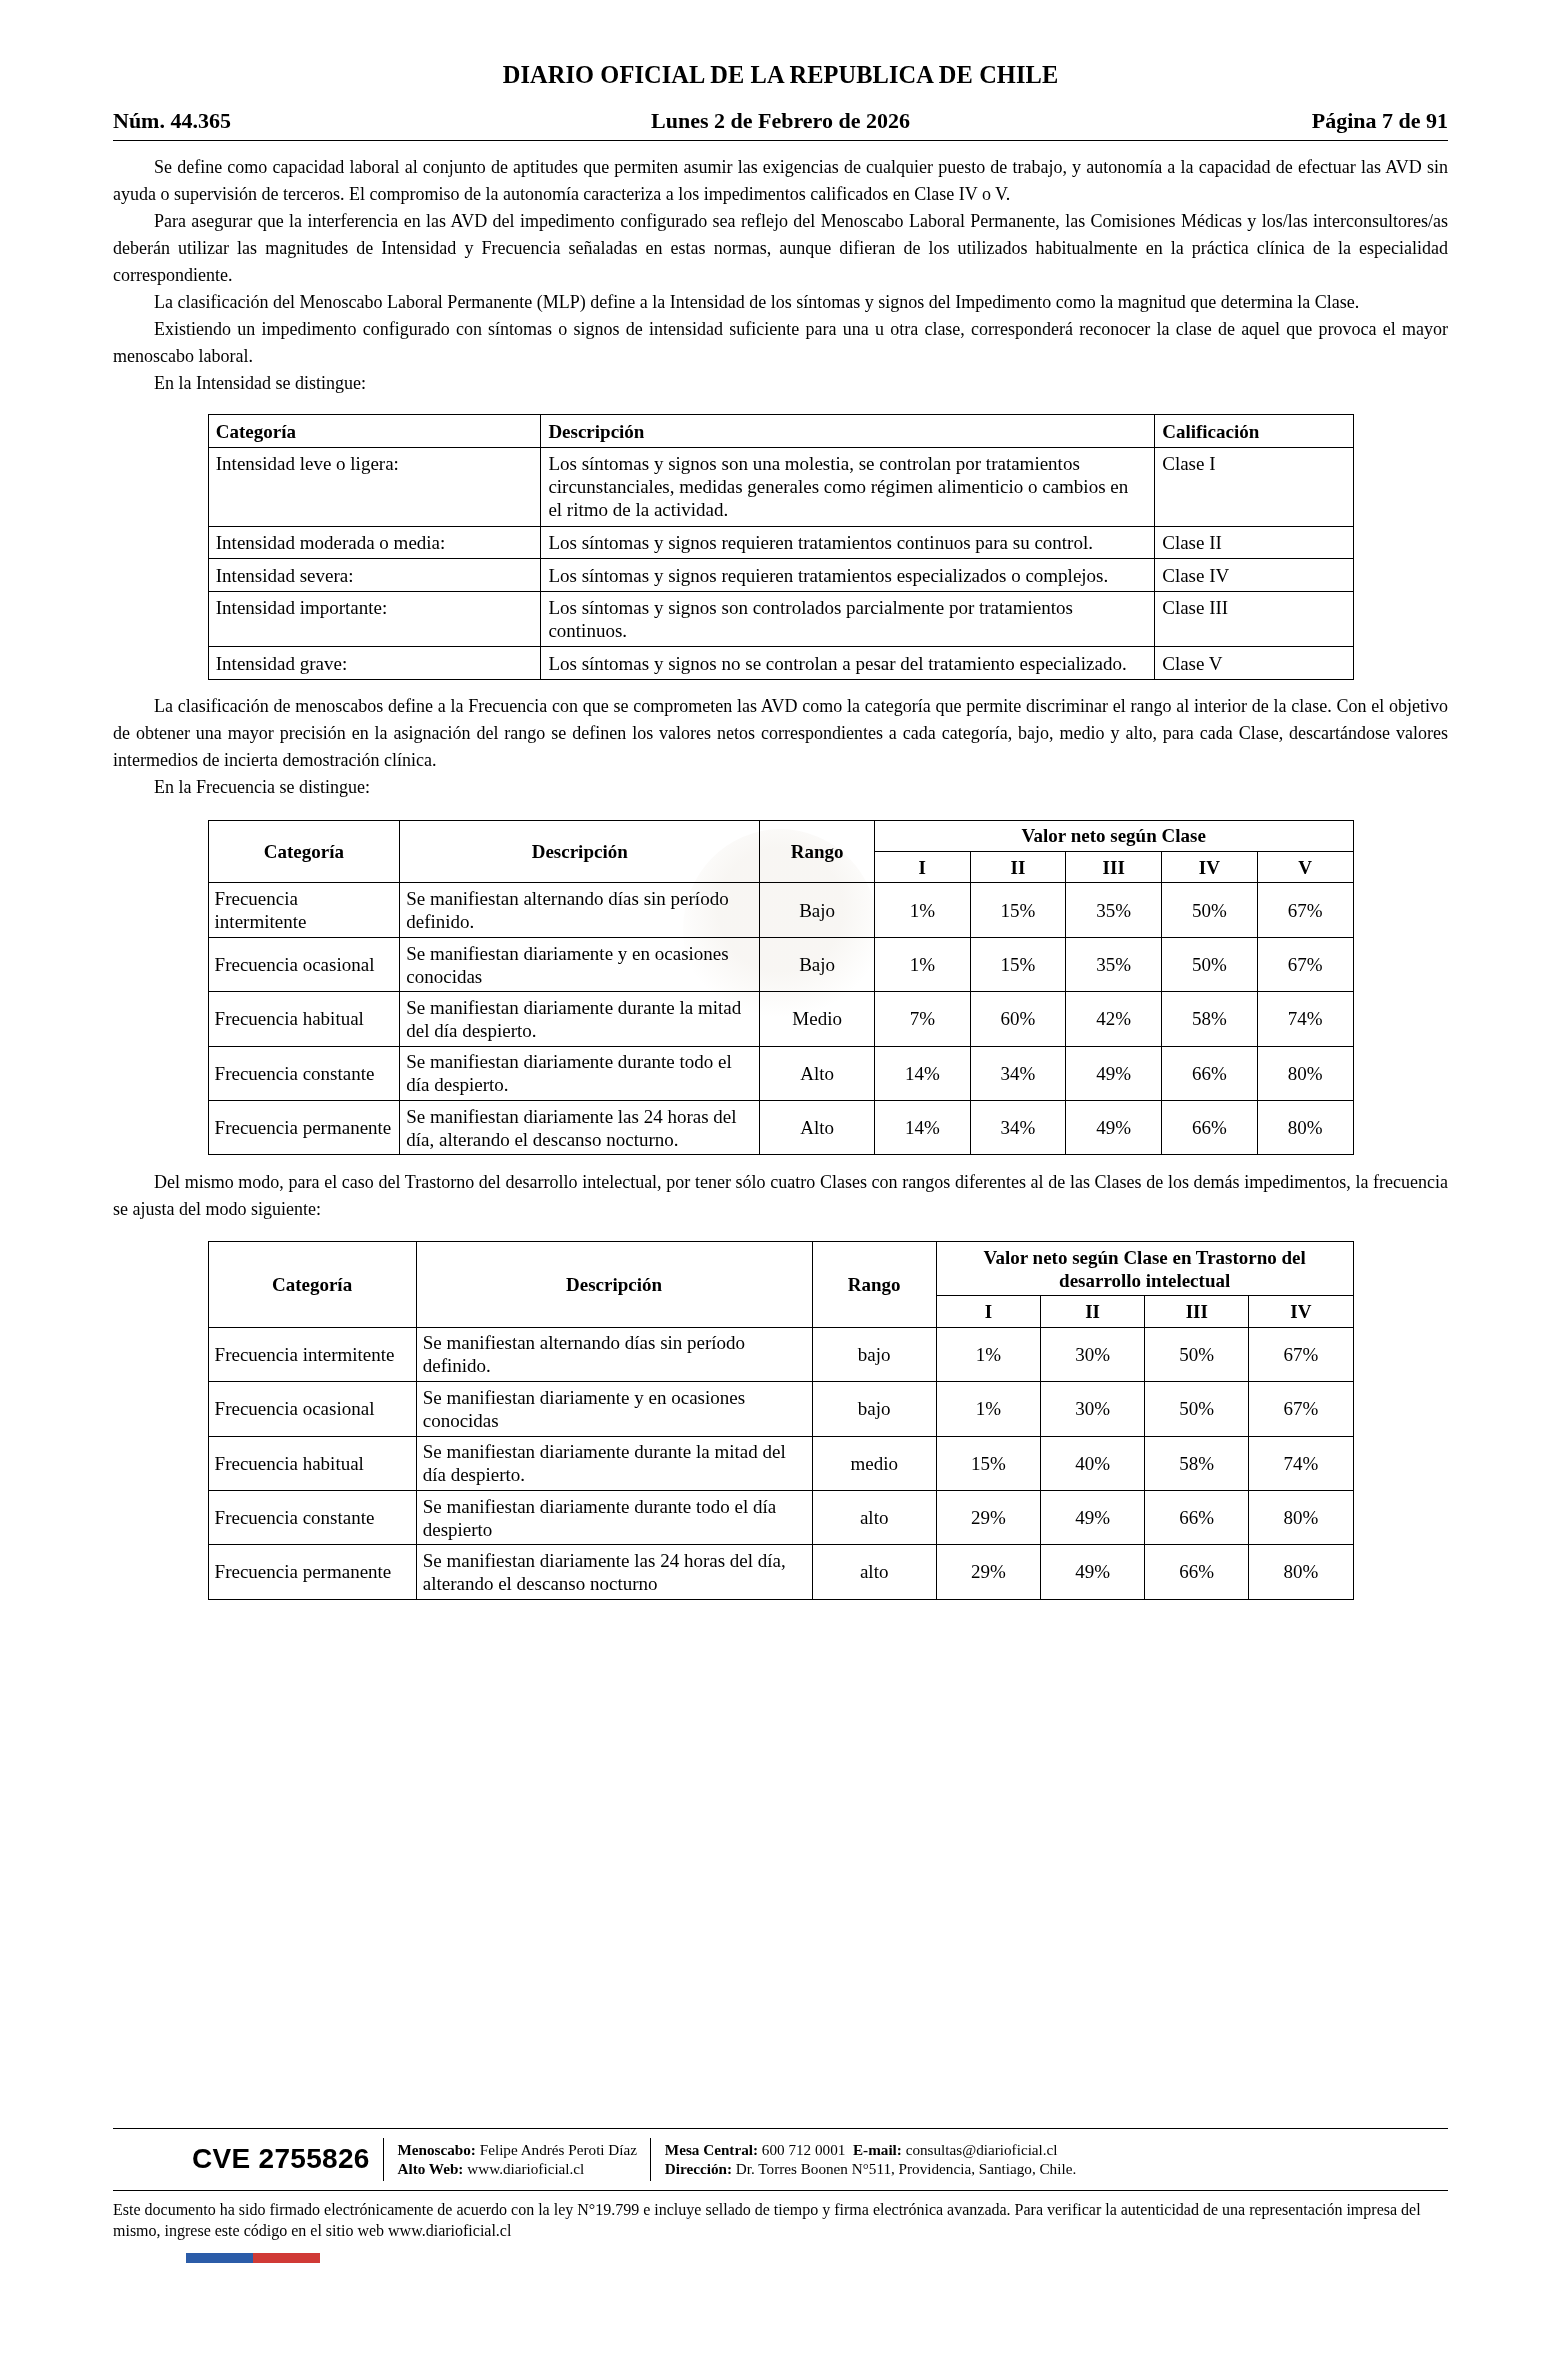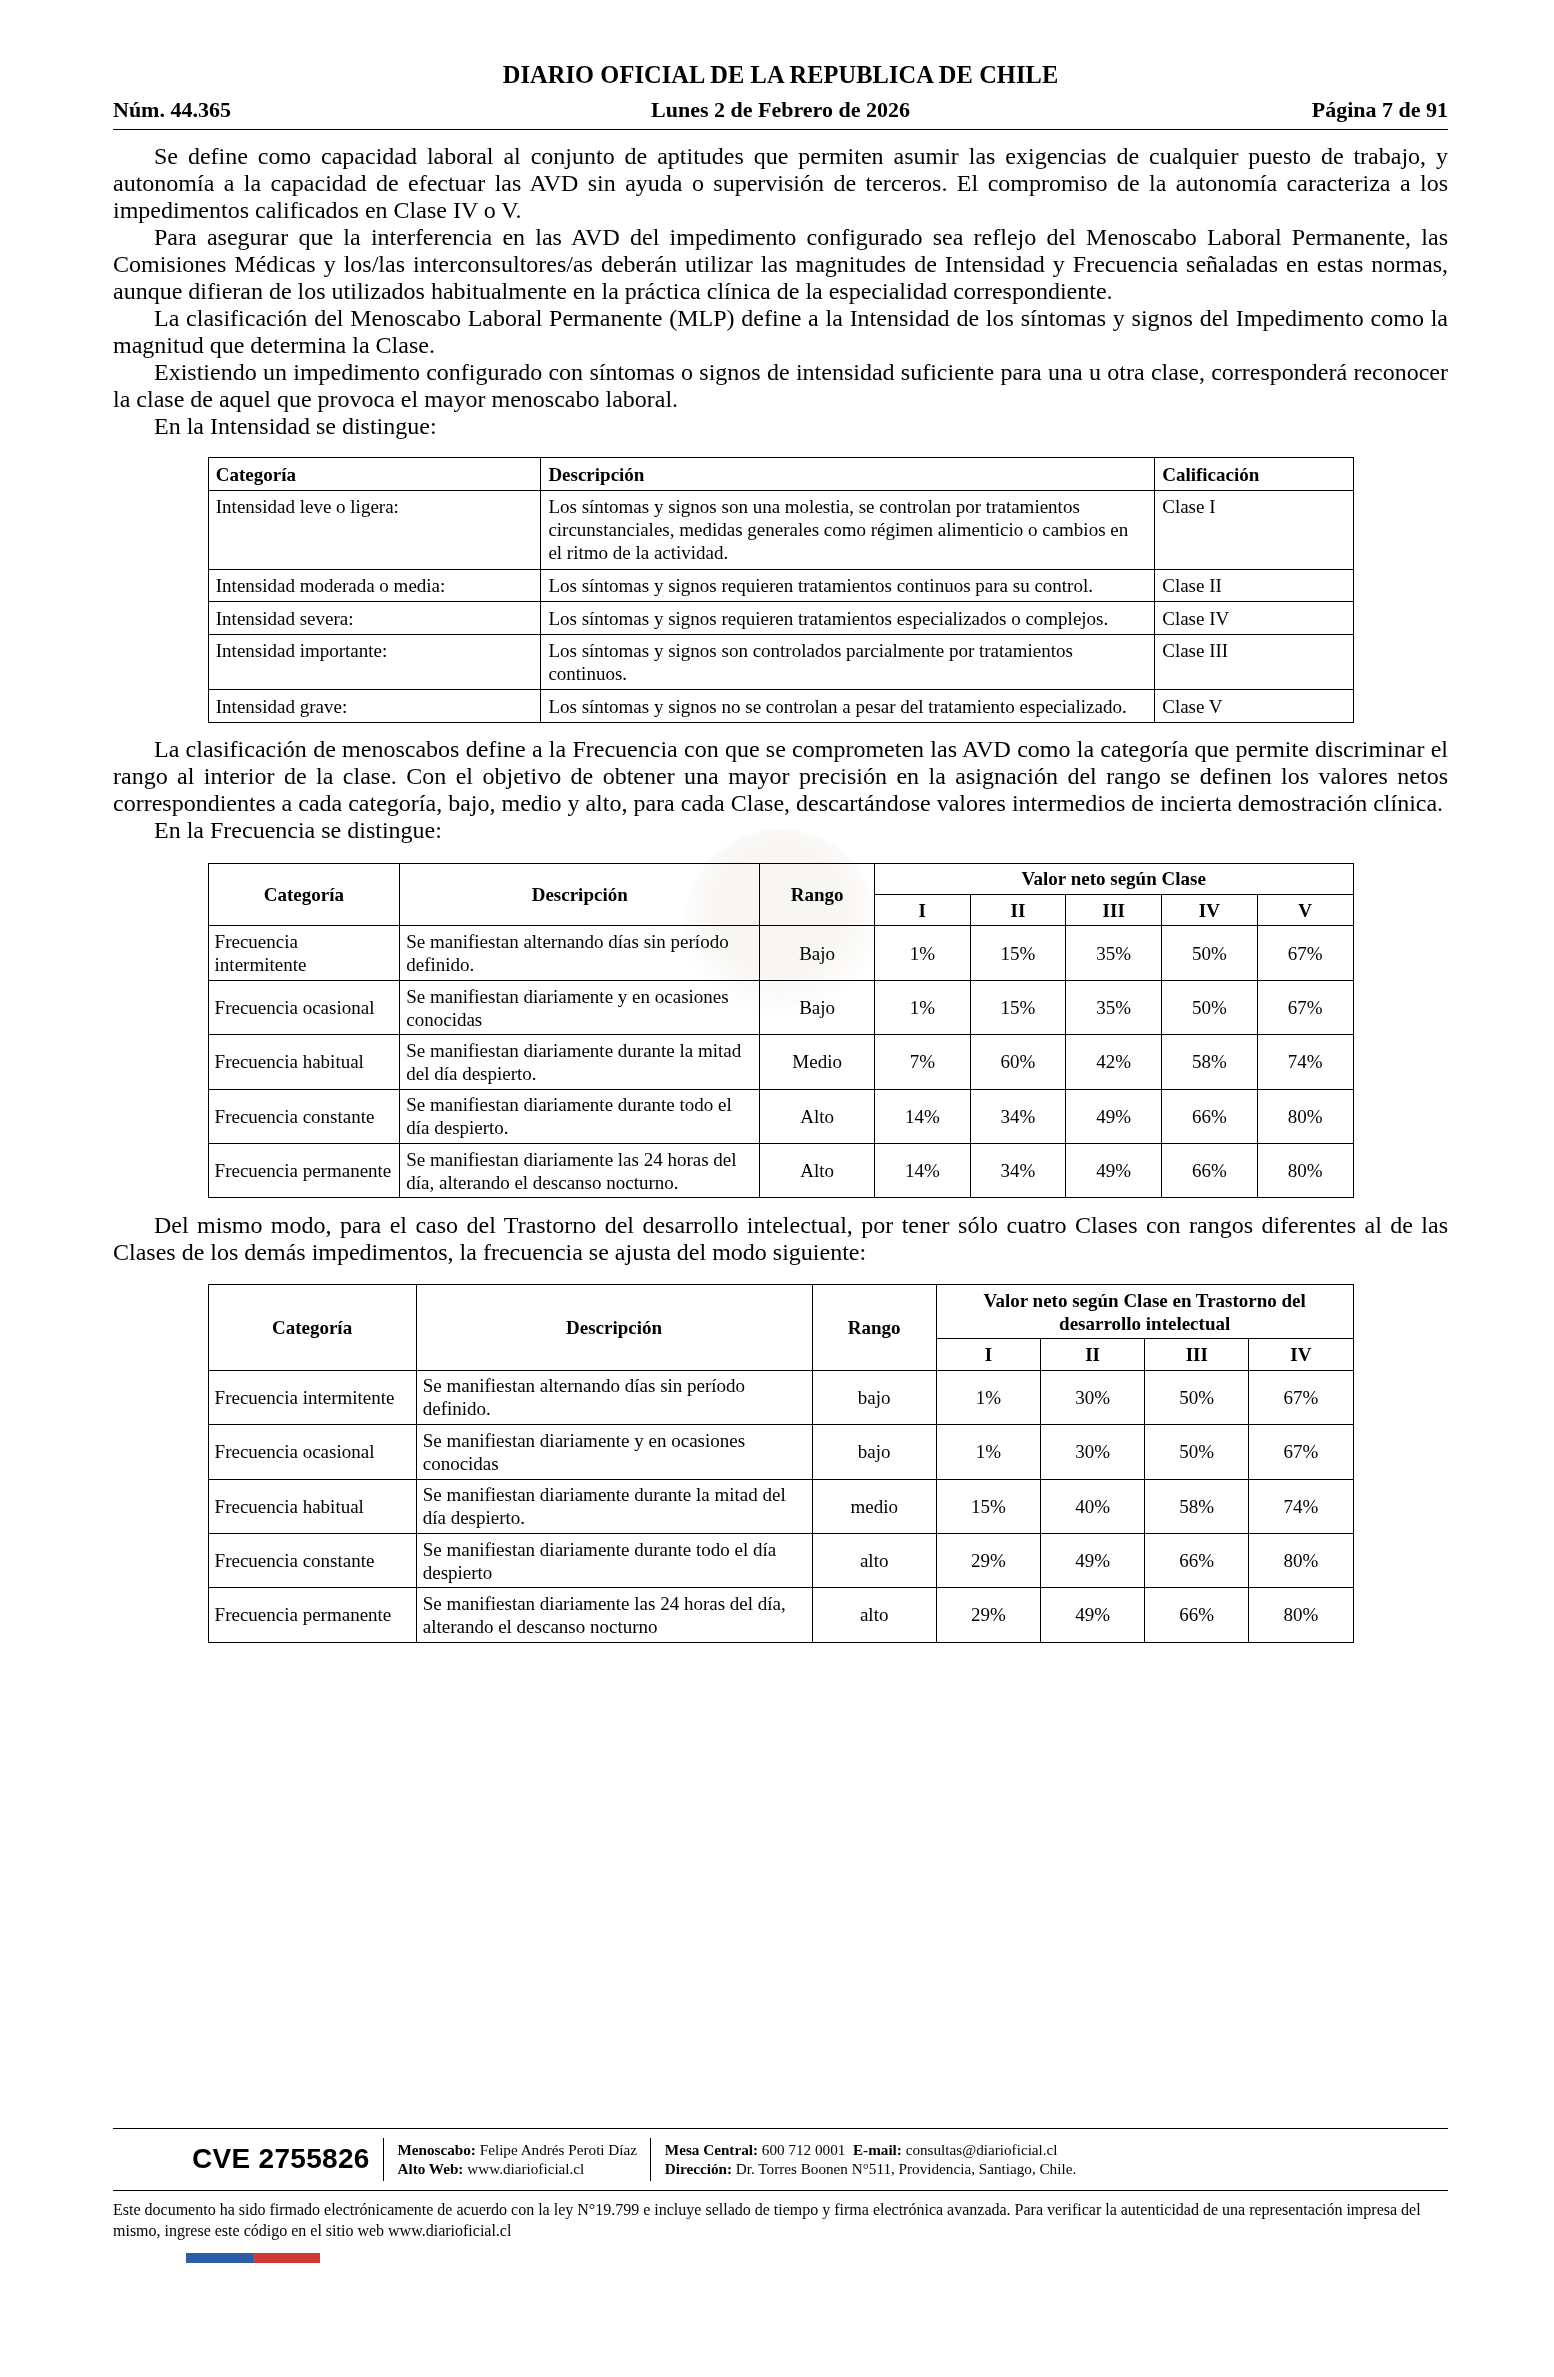--- a/index.html
+++ b/index.html
@@ -37,21 +37,21 @@
   .header-line-1 {
     text-align: center;
     font-weight: bold;
     font-size: 24.4px;
     letter-spacing: 0.1px;
   }
   .header-row-2 {
     display: flex;
     align-items: baseline;
     justify-content: space-between;
-    margin-top: 8px;
+    margin-top: 19px;
     font-size: 22px;
   }
   .header-num {
     font-weight: bold;
     white-space: nowrap;
     width: 201px;
   }
   .header-date {
     font-weight: bold;
     flex: 1;
@@ -64,21 +64,21 @@
     text-align: right;
   }
   .header-rule {
     border-bottom: 1.2px solid #000;
     margin-top: 6.1px;
     width: 100%;
   }
 
   
   .para {
-    font-size: 24px;
+    font-size: 18px;
     line-height: 27px;
     text-align: justify;
     margin: 0;
     text-indent: 41px;
   }
   .para + .para { margin-top: 0px; }
   .para-block { margin-top: 13.4px; }
 
   
   table {

